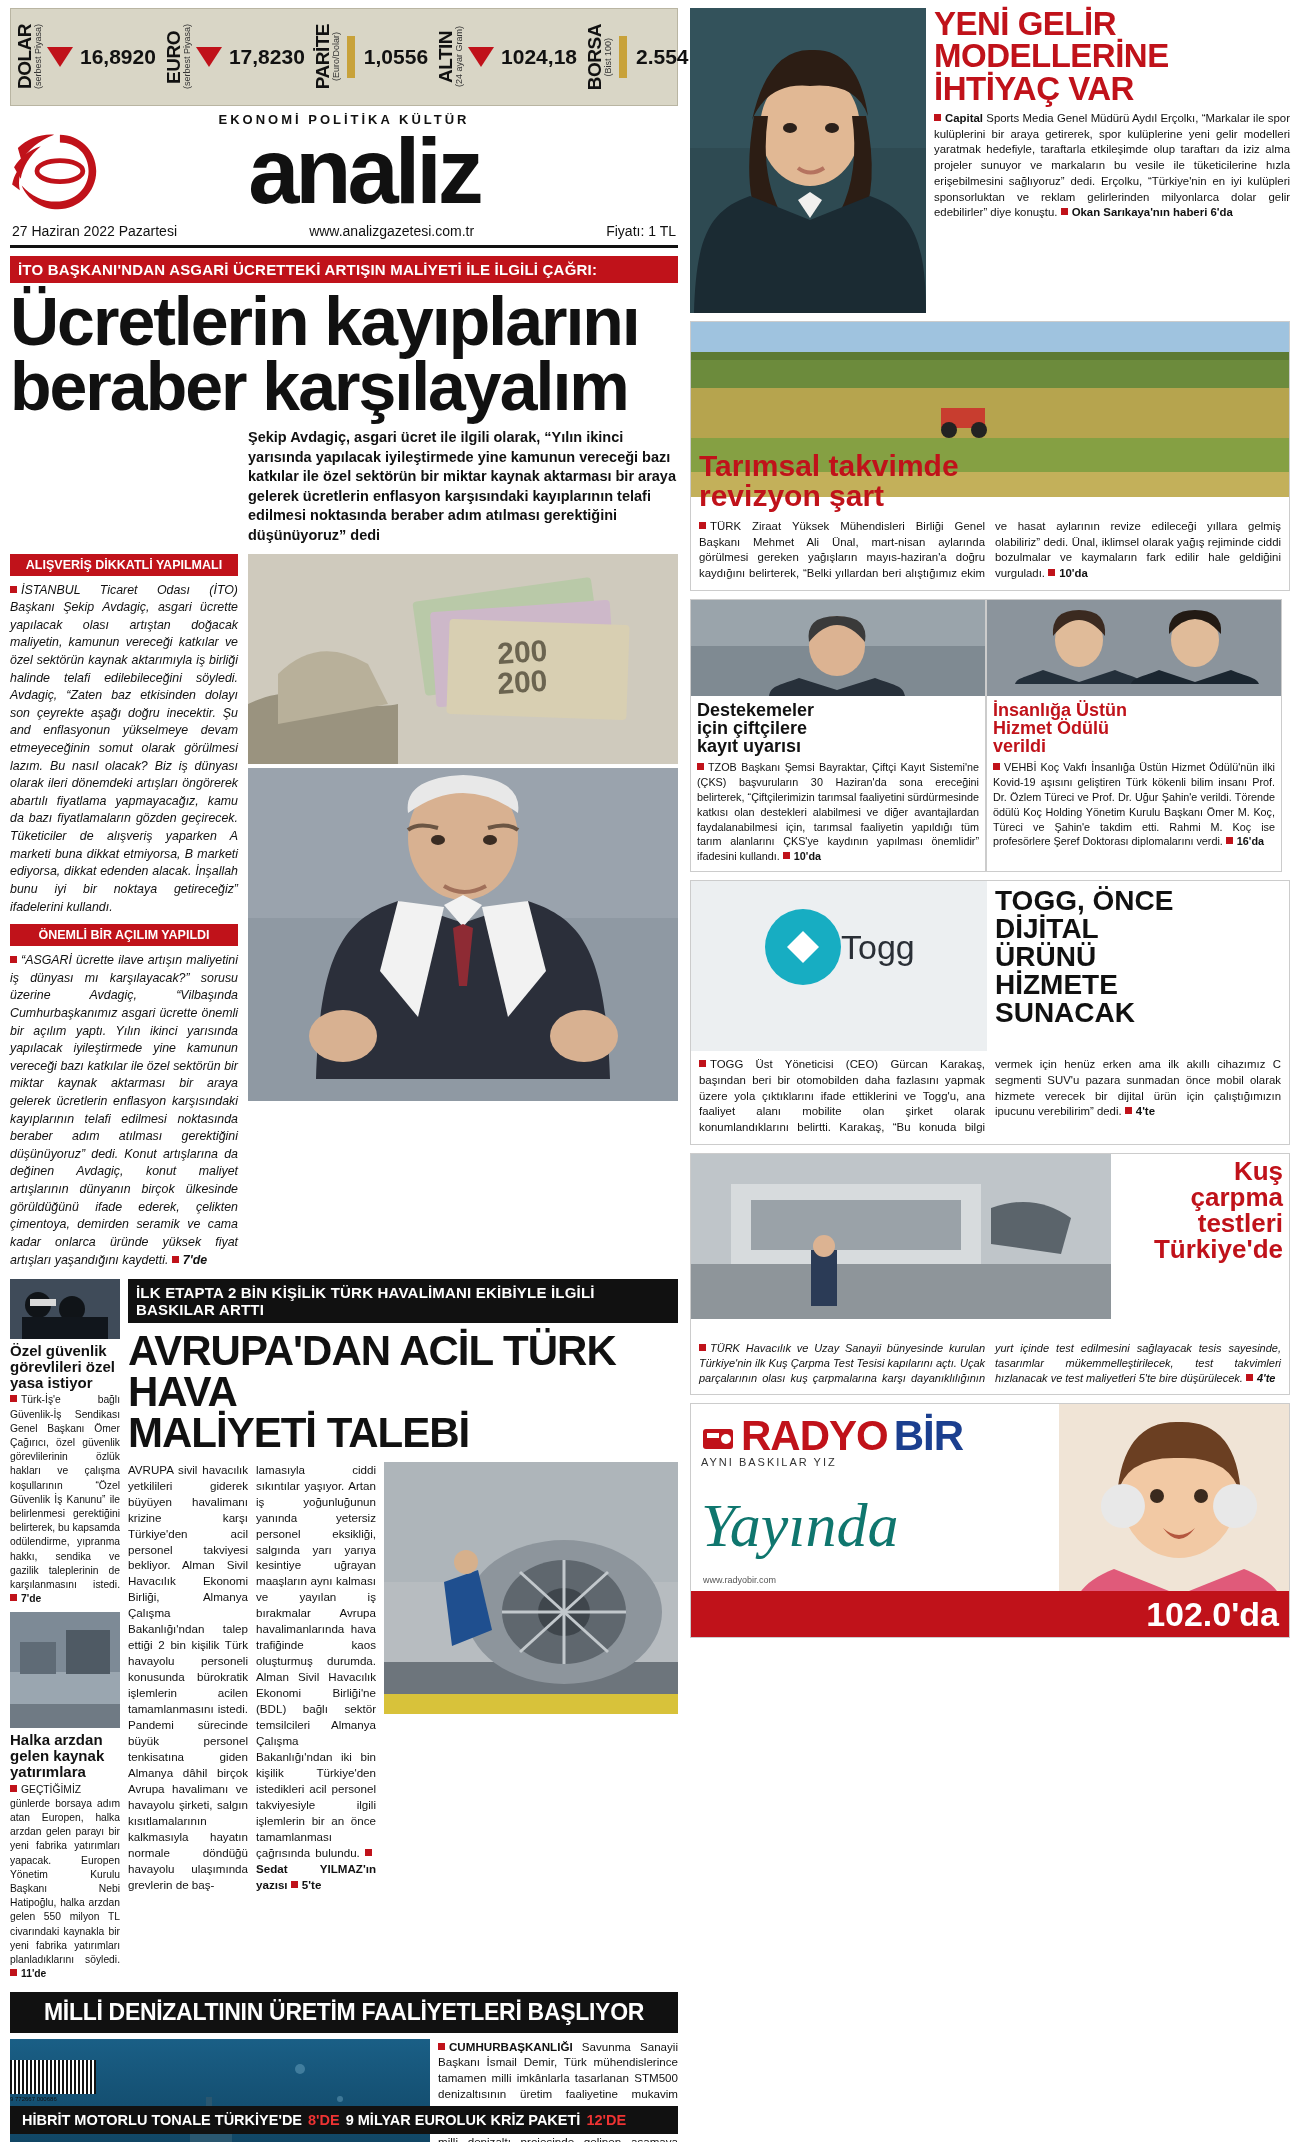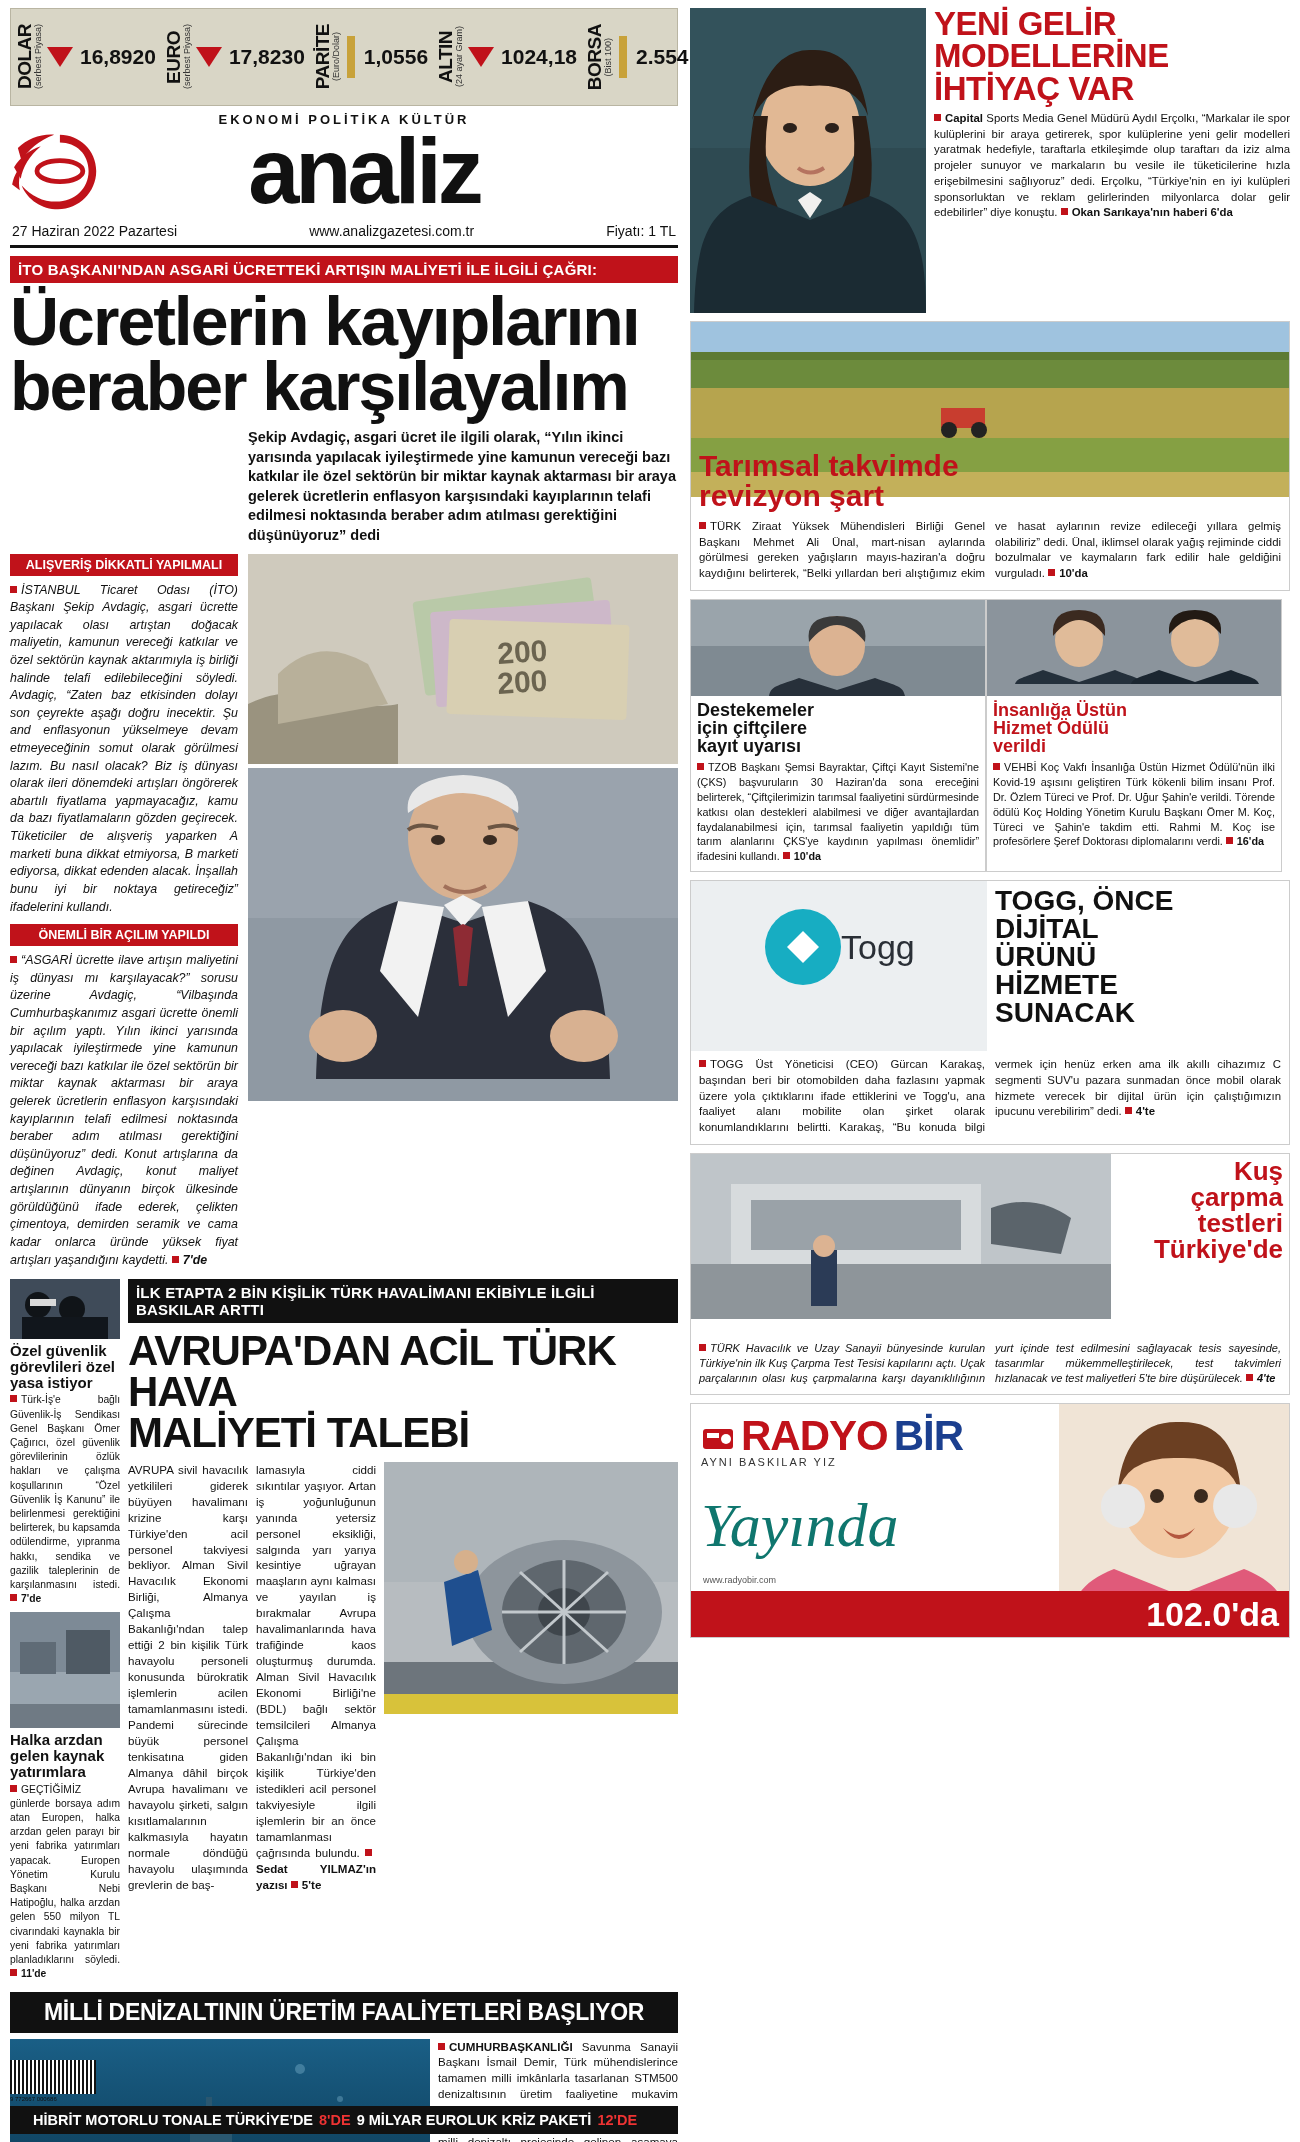--- a/index.html
+++ b/index.html
@@ -92,21 +92,21 @@
   .h2-head { font-size:42px; font-weight:bold; line-height:.98; letter-spacing:-1px; margin:7px 0 8px; }
 
   .sub-head-bar {
     background:#111; color:#fff; font-weight:bold; font-size:23px;
     padding:7px 10px; text-align:center; letter-spacing:-.3px;
   }
 
   .footer-bar {
     position:absolute; left:10px; bottom:8px; width:668px;
     background:#111; color:#fff; font-weight:bold; font-size:14.5px;
-    padding:6px 23px; display:flex; gap:6px; align-items:center;
+    padding:6px 12px; display:flex; gap:6px; align-items:center;
   }
   .footer-bar .rd { color:#e33; }
   .barcode { position:absolute; left:10px; bottom:48px; width:86px; height:34px;
      background:repeating-linear-gradient(90deg,#111 0 2px,#fff 2px 4px); }
   .barcode-cap { position:absolute; left:10px; bottom:40px; font-size:6px; }
 
   
   svg { display:block; }
 </style>
 </head>

